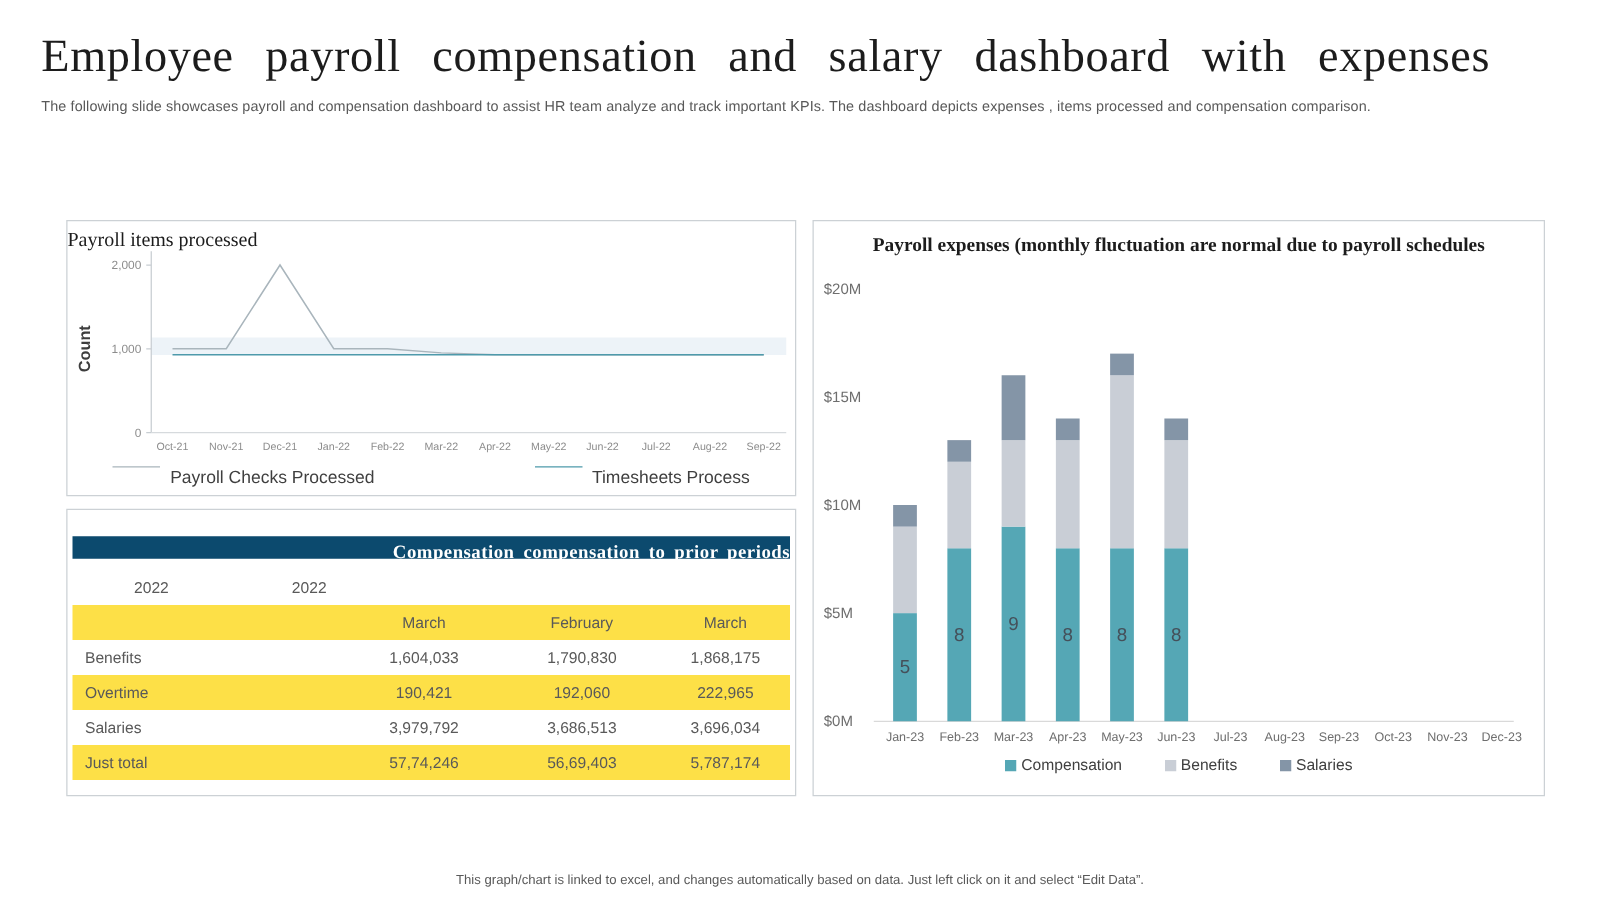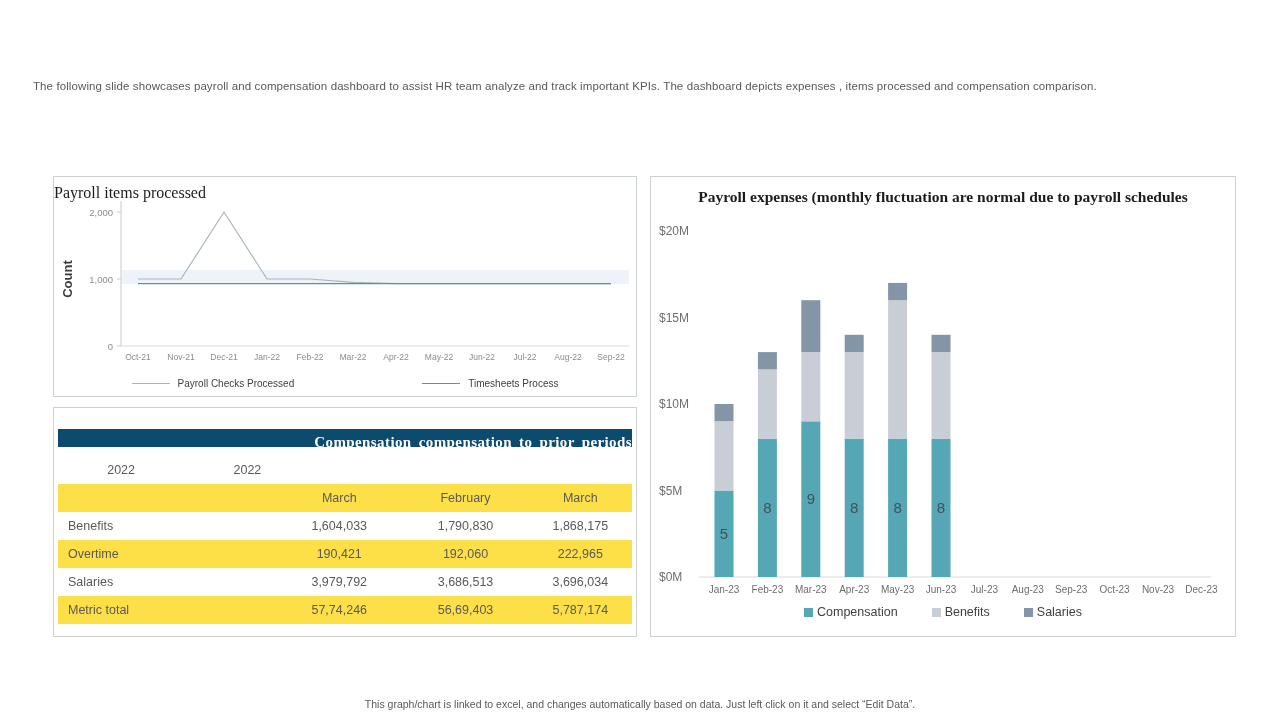--- a/index.html
+++ b/index.html
@@ -35,21 +35,21 @@
   .xtick  { font-family:"Liberation Sans", sans-serif; font-size:8.5px; fill:#8c8c8c; }
   .ylab   { font-family:"Liberation Sans", sans-serif; font-size:13px; font-weight:700; fill:#3d3d3d; }
   .ytickb { font-family:"Liberation Sans", sans-serif; font-size:12px; fill:#6e6e6e; }
   .xtickb { font-family:"Liberation Sans", sans-serif; font-size:10px; fill:#6e6e6e; }
   .barval { font-family:"Liberation Sans", sans-serif; font-size:15px; fill:#45505a; }
 
   .legend-line {
     position:absolute; bottom:7px; left:0; right:0;
     display:flex; justify-content:center; gap:128px;
   }
-  .legend-line .item { display:flex; align-items:center; gap:8px; font-size:10px; color:#3f3f3f; }
+  .legend-line .item { display:flex; gap:8px; font-size:14px; color:#3f3f3f; }
   .legend-line .swatch { width:38px; height:0; border-top:1.4px solid; }
 
   .legend-bar {
     position:absolute; bottom:17px; left:0; right:0;
     display:flex; justify-content:center; gap:34px;
   }
   .legend-bar .item { display:flex; align-items:center; gap:4px; font-size:12.5px; color:#3f3f3f; }
   .legend-bar .swatch { width:9px; height:9px; display:inline-block; }
 
   .tbl-header {
@@ -69,20 +69,21 @@
   .footer {
     position:absolute; left:0; right:0; top:698px; text-align:center;
     font-size:10.5px; color:#595959;
   }
 </style>
 </head>
 <body>
 
 <div class="slide">
 
+  <div class="main-title">Employee payroll compensation and salary dashboard with expenses</div>
   <div class="subtitle">The following slide showcases payroll and compensation dashboard to assist HR team analyze and track important KPIs. The dashboard depicts expenses , items processed and compensation comparison.</div>
 
   <div class="panel panel-line">
     <svg id="line-svg" width="582" height="219" viewBox="0 0 582 219">
         <rect x="67" y="93" width="508" height="14" fill="#EDF3F8"></rect>
         <line x1="67" y1="24" x2="67" y2="169" stroke="#c7cdd2" stroke-width="1"></line>
         <line x1="67" y1="169" x2="575" y2="169" stroke="#d6dadd" stroke-width="1"></line>
         <line x1="63" y1="169" x2="67" y2="169" stroke="#c7cdd2"></line>
         <text x="59" y="172.5" text-anchor="end" class="ytick">0</text>
         <line x1="63" y1="102" x2="67" y2="102" stroke="#c7cdd2"></line>
@@ -144,21 +145,21 @@
           <span class="c2">192,060</span>
           <span class="c3">222,965</span>
         </div>
         <div class="tbl-row">
           <span class="c0">Salaries</span>
           <span class="c1">3,979,792</span>
           <span class="c2">3,686,513</span>
           <span class="c3">3,696,034</span>
         </div>
         <div class="tbl-row shaded">
-          <span class="c0">Metric total</span>
+          <span class="c0">Just total</span>
           <span class="c1">57,74,246</span>
           <span class="c2">56,69,403</span>
           <span class="c3">5,787,174</span>
         </div>
       </div>
   </div>
 
   <div class="panel panel-bar">
     <svg id="bar-svg" width="584" height="430" viewBox="0 0 584 430">
         <text x="8" y="404" text-anchor="start" class="ytickb">$0M</text>

